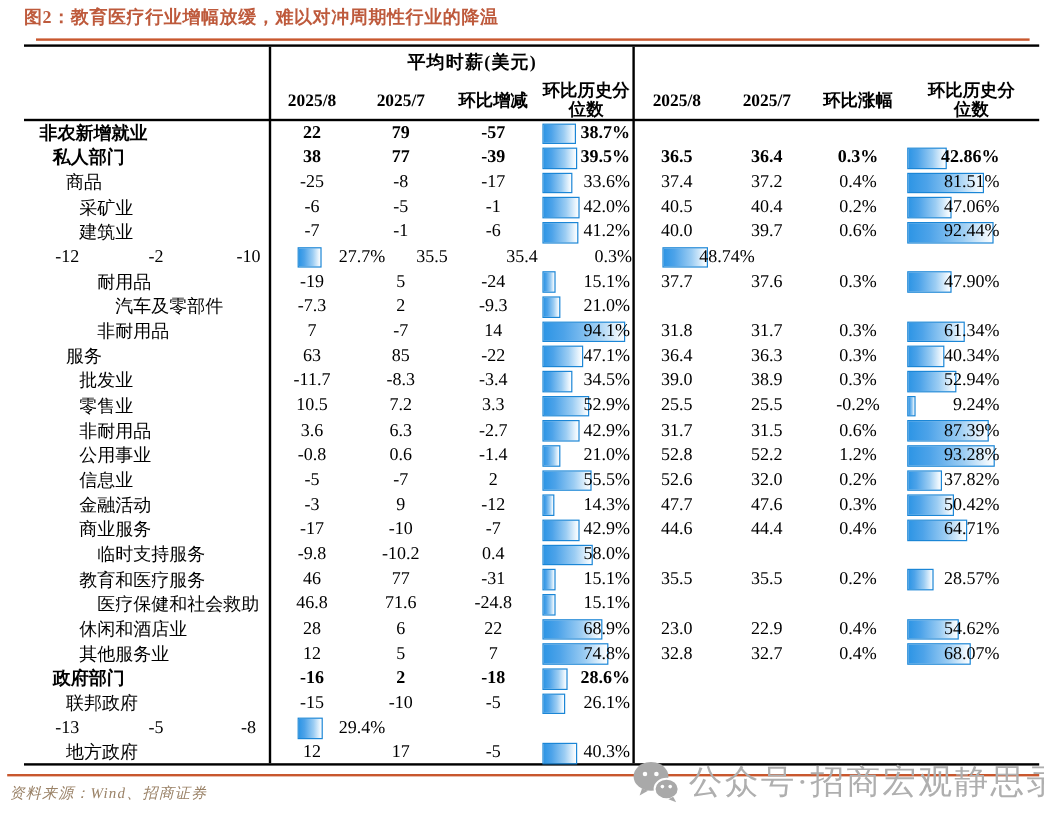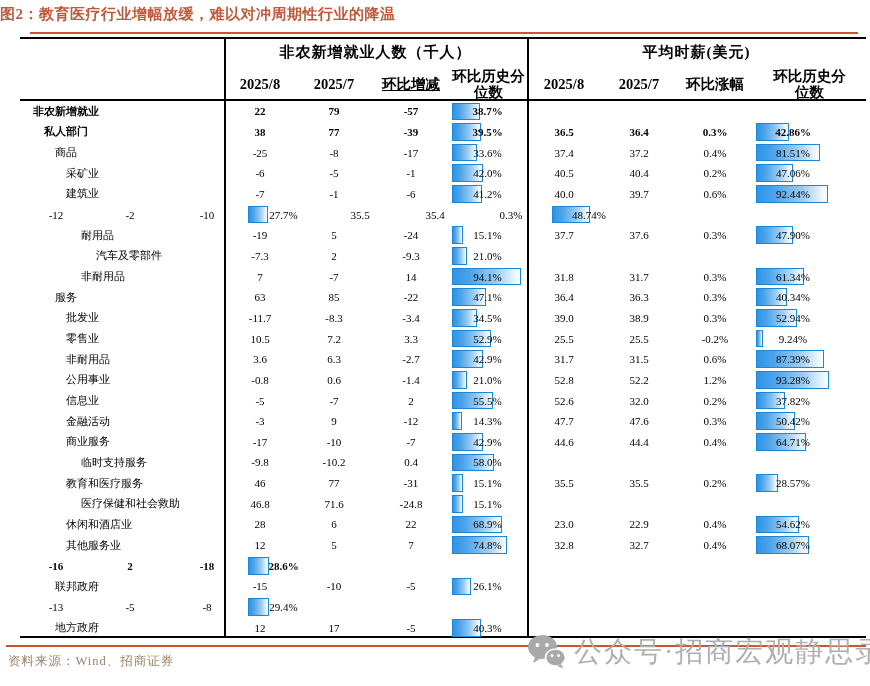--- a/index.html
+++ b/index.html
@@ -1,81 +1,80 @@
 <!DOCTYPE html>
 <html><head>
 <meta charset="utf-8">
 <style>
   * { margin:0; padding:0; box-sizing:border-box; }
   html,body { background:#ffffff; }
   .page {
     position:relative; width:870px; height:686px; background:#fff; overflow:hidden;
     font-family:"Liberation Serif","DejaVu Serif",serif; color:#000;
   }
-  .title { position:absolute; left:0; top:5px; font-size:15px; font-weight:bold; color:#BE5A3C; letter-spacing:0.5px; }
+  .title { position:absolute; left:20px; top:5px; font-size:15px; font-weight:bold; color:#BE5A3C; letter-spacing:0.5px; }
   .rule { position:absolute; height:2px; background:#C8572E; }
   .rule-top { left:30px; top:32px; width:828px; }
   .rule-bottom { left:6px; top:645px; width:860px; }
 
   .table { position:absolute; left:20px; top:37px; width:846px; height:601px;
            border-top:2px solid #000; border-bottom:2px solid #000; }
   .vline { position:absolute; top:0; bottom:0; width:1.5px; background:#000; }
   .v1 { left:204px; } .v2 { left:507px; }
 
   .thead { height:62px; border-bottom:2px solid #000; font-weight:bold; }
   .group-row { display:flex; height:27px; align-items:center; font-size:15px; }
   .gspacer { width:204px; }
   .g1 { width:303px; text-align:center; letter-spacing:1px; }
   .g2 { width:339px; text-align:center; letter-spacing:1px; }
   .sub-row { display:flex; height:35px; align-items:center; font-size:14.5px; }
   .sub-row .h { text-align:center; line-height:16px; }
   .hlab { width:204px; }
-  .hc1 { width:72px; } .hc2 { width:76px; } .hc3 { width:78px;text-decoration:underline; }
+  .hc1 { width:72px; } .hc2 { width:76px; } .hc3 { width:78px; }
   .hc4 { width:77px; padding:0 2px; }
   .hc5 { width:74px; } .hc6 { width:76px; } .hc7 { width:76px; }
   .hc8 { width:113px; padding:0 14px; }
 
   .tbody { display:flex; flex-direction:column; height:537px; }
-  .trow { flex:1; display:flex; align-items:center; font-size:11px; }
+  .trow { flex:1; display:flex; align-items:center; font-size:15px; }
   .trow.bold { font-weight:bold; }
   .cell { text-align:center; position:relative; height:100%; display:flex; align-items:center; justify-content:center; }
   .lab { width:204px; justify-content:flex-start; text-align:left; }
   .ind0 { padding-left:13px; } .ind1 { padding-left:24px; } .ind2 { padding-left:35px; }
   .ind3 { padding-left:46px; } .ind4 { padding-left:61px; } .ind5 { padding-left:76px; }
   .c1 { width:72px; } .c2 { width:76px; } .c3 { width:78px; }
   .c4 { width:77px; } .c5 { width:74px; } .c6 { width:76px; } .c7 { width:76px; }
   .c8 { width:113px; }
 
-  .barcell { }
+  .barcell { justify-content:flex-end; }
   .track { position:absolute; top:1.5px; bottom:1.5px; }
   .tl { left:2px; width:73px; }
   .tr { left:3px; width:78px; }
   .bar { height:100%; border:1px solid #1B86D6;
          background:linear-gradient(90deg,#2D95E5 0%,#4DA3E9 25%,#9CCDF3 65%,#EAF5FD 92%,#FDFEFF 100%); }
   .pct { position:relative; z-index:2; }
   .c4 .pct { padding-right:2px; }
   .c8 .pct { padding-right:33px; }
 
-  .source { position:absolute; left:8px; top:653px; font-size:12.5px; color:#9A8267; letter-spacing:1px; }
+  .source { position:absolute; left:8px; top:653px; font-size:12.5px; color:#9A8267; letter-spacing:1px;font-style:italic; }
   .watermark { position:absolute; left:527px; top:633px; display:flex; align-items:center; gap:7px;
                color:#AFAFAF; font-size:28px; letter-spacing:2px; z-index:3; white-space:nowrap; }
 </style>
 </head>
 <body>
 
 <div class="page">
 
   <div class="title">图2：教育医疗行业增幅放缓，难以对冲周期性行业的降温</div>
   <div class="rule rule-top"></div>
 
   <div class="table">
     <div class="thead">
       <div class="group-row">
         <div class="gspacer"></div>
-        <div class="g1">非农新增就业人数（千人）</div>
         <div class="g2">平均时薪(美元)</div>
       </div>
       <div class="sub-row">
         <div class="h hlab"></div>
         <div class="h hc1">2025/8</div>
         <div class="h hc2">2025/7</div>
         <div class="h hc3">环比增减</div>
         <div class="h hc4">环比历史分位数</div>
         <div class="h hc5">2025/8</div>
         <div class="h hc6">2025/7</div>
@@ -527,20 +526,21 @@
           <div class="cell c6">32.7</div>
           <div class="cell c7">0.4%</div>
           <div class="cell c8 barcell">
             <div class="track tr">
               <div class="bar" style="width: 68.07%;"></div>
             </div>
             <span class="pct">68.07%</span>
           </div>
         </div>
         <div class="trow bold">
+          <div class="cell lab ind1">政府部门</div>
           <div class="cell c1">-16</div>
           <div class="cell c2">2</div>
           <div class="cell c3">-18</div>
           <div class="cell c4 barcell">
             <div class="track tl">
               <div class="bar" style="width: 28.6%;"></div>
             </div>
             <span class="pct">28.6%</span>
           </div>
           <div class="cell c5"></div>

